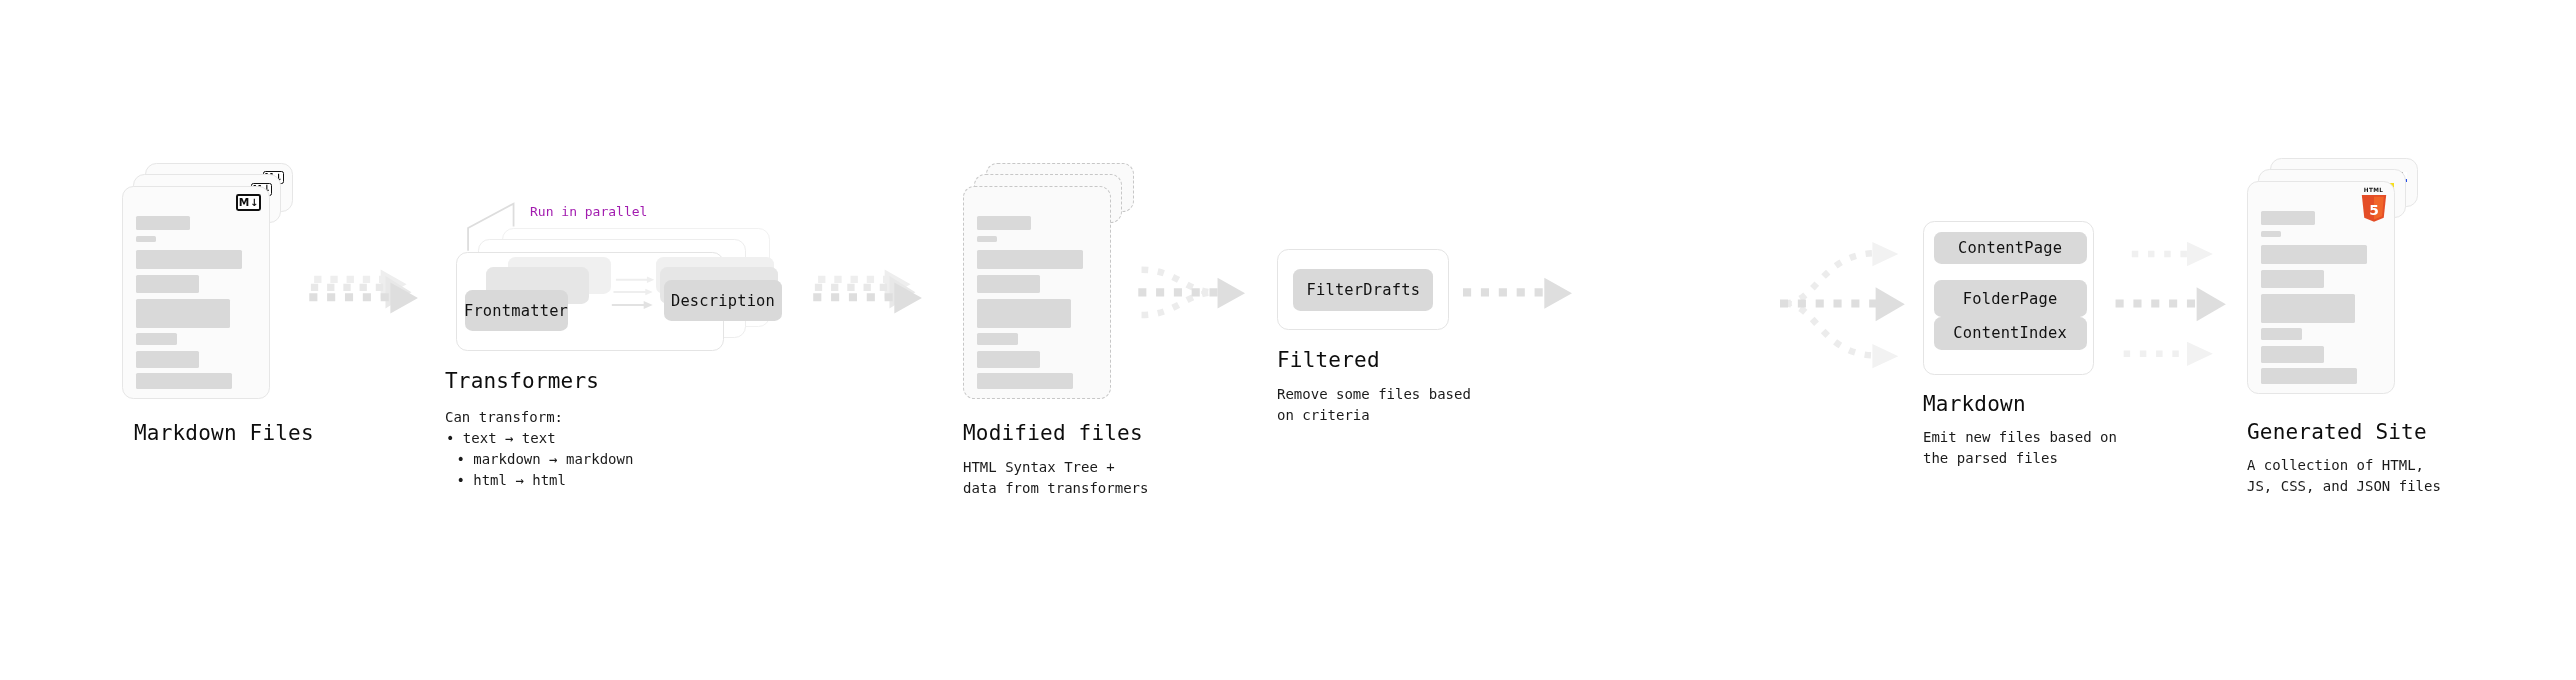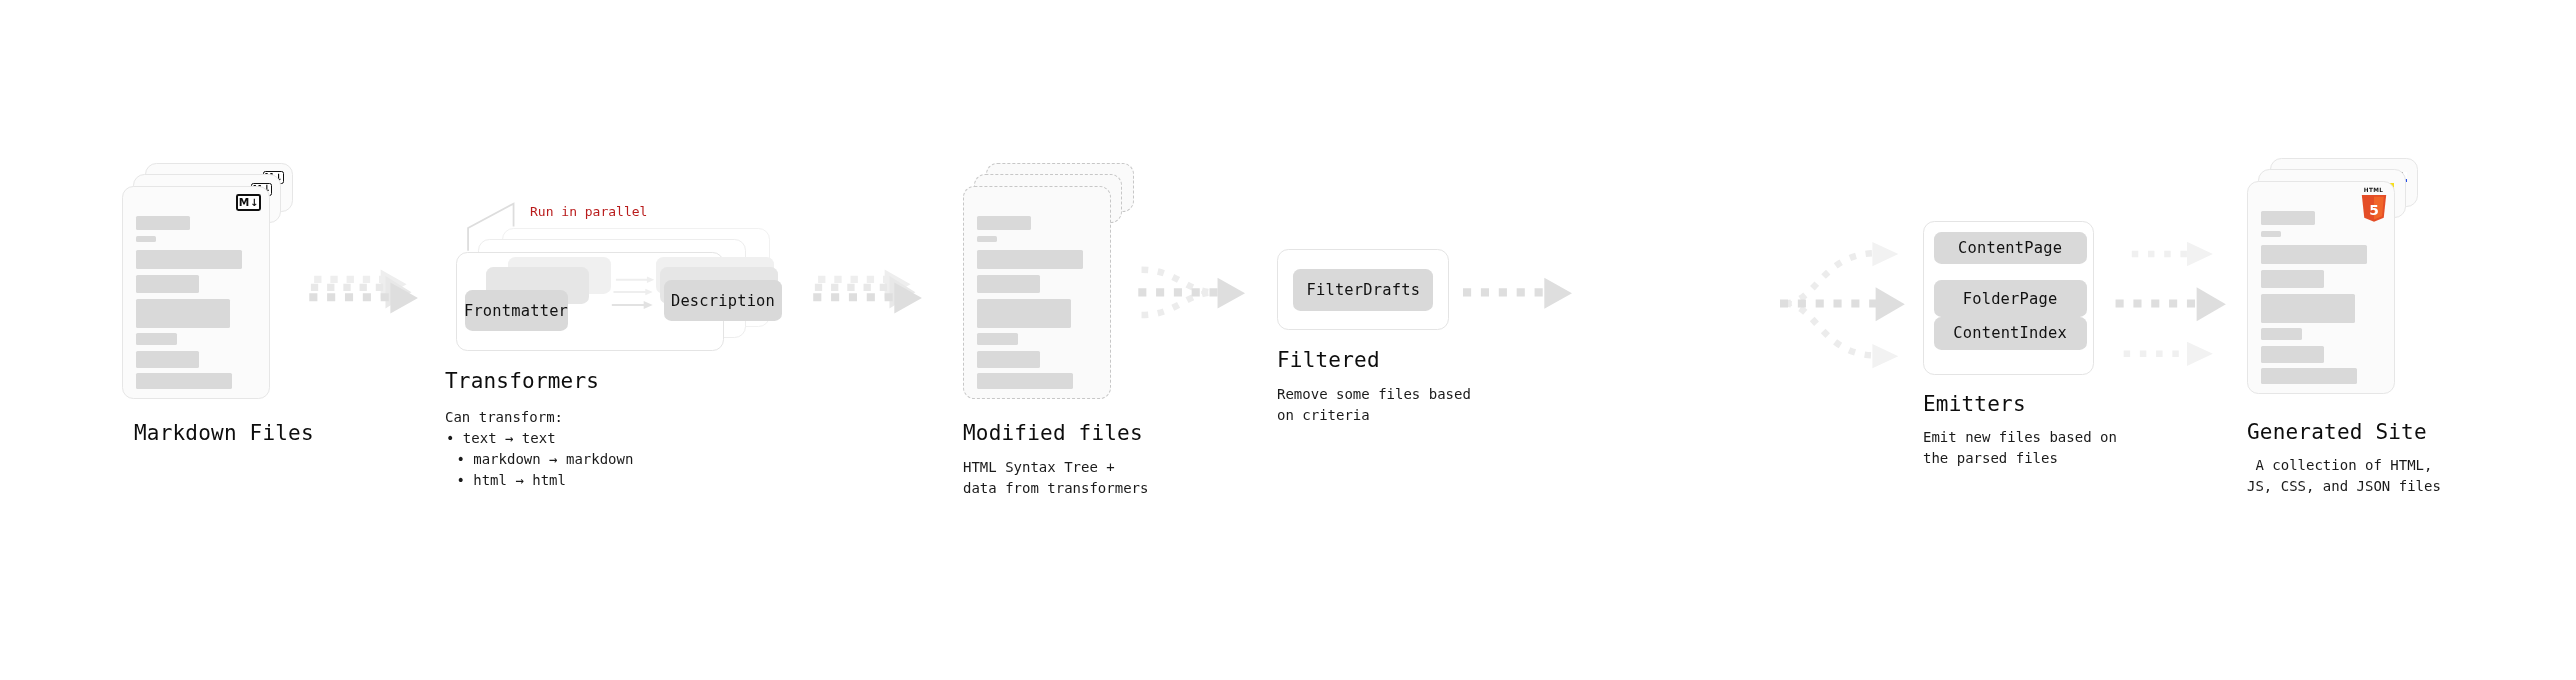--- a/index.html
+++ b/index.html
@@ -137,21 +137,21 @@
     position: absolute;
     font-size: 14px;
     line-height: 1.52;
     color: #1a1a1a;
     white-space: pre;
   }
 
   .parallel-label {
     position: absolute;
     font-size: 13px;
-    color: #b91c1c;
+    color: #a21caf;
     white-space: nowrap;
   }
 
   svg { display: block; overflow: visible; }
   .svg-layer { position: absolute; left: 0; top: 0; pointer-events: none; }
 </style>
 </head>
 <body>
 
 <div id="stage">
@@ -321,21 +321,21 @@
       <line x1="0" y1="82" x2="122" y2="82"></line>
     </g>
     <polygon points="118,62 154,83 118,104" fill="#dedede"></polygon>
   </svg>
 
   <div class="node" style="left:1923px; top:221px;">
     <div class="groupbox" style="left:0px; top:0px; width:171px; height:154px;"></div>
     <div class="chip" style="left:10.6px; top:10.6px; width:153px; height:32.5px;">ContentPage</div>
     <div class="chip" style="left:10.6px; top:59px; width:153px; height:37px;">FolderPage</div>
     <div class="chip" style="left:10.6px; top:96px; width:153px; height:32.5px;">ContentIndex</div>
-    <div class="title" style="left:0px; top:171px;">Emitters</div>
+    <div class="title" style="left:0px; top:171px;">Markdown</div>
     <div class="subtitle" style="left:0px; top:206px;">Emit new files based on
 the parsed files</div>
   </div>
 
   <svg class="svg-layer" style="left:2109px; top:237px;" width="138" height="146" viewBox="0 0 170 180">
     <g stroke="#f0f0f0" stroke-width="8" stroke-dasharray="8 12" fill="none">
       <line x1="28" y1="21" x2="100" y2="21"></line>
     </g>
     <polygon points="96,6 128,21 96,36" fill="#f2f2f2"></polygon>
     <g stroke="#dedede" stroke-width="10" stroke-dasharray="10 12" fill="none">
@@ -376,18 +376,18 @@
         <div class="bar" style="width:19.5px;height:5.7px;margin-bottom:8.1px;"></div>
         <div class="bar" style="width:106px;height:19.5px;"></div>
         <div class="bar" style="width:63px;height:18px;"></div>
         <div class="bar" style="width:94px;height:29px;"></div>
         <div class="bar" style="width:41px;height:11.4px;"></div>
         <div class="bar" style="width:63px;height:17px;"></div>
         <div class="bar" style="width:96px;height:15.4px;"></div>
       </div>
     </div>
     <div class="title" style="left:0px; top:262px;">Generated Site</div>
-    <div class="subtitle" style="left:0px; top:297px;text-align:center;">A collection of HTML,
+    <div class="subtitle" style="left:0px; top:297px;">A collection of HTML,
 JS, CSS, and JSON files</div>
   </div>
 
 </div>
 
 
 </body></html>

